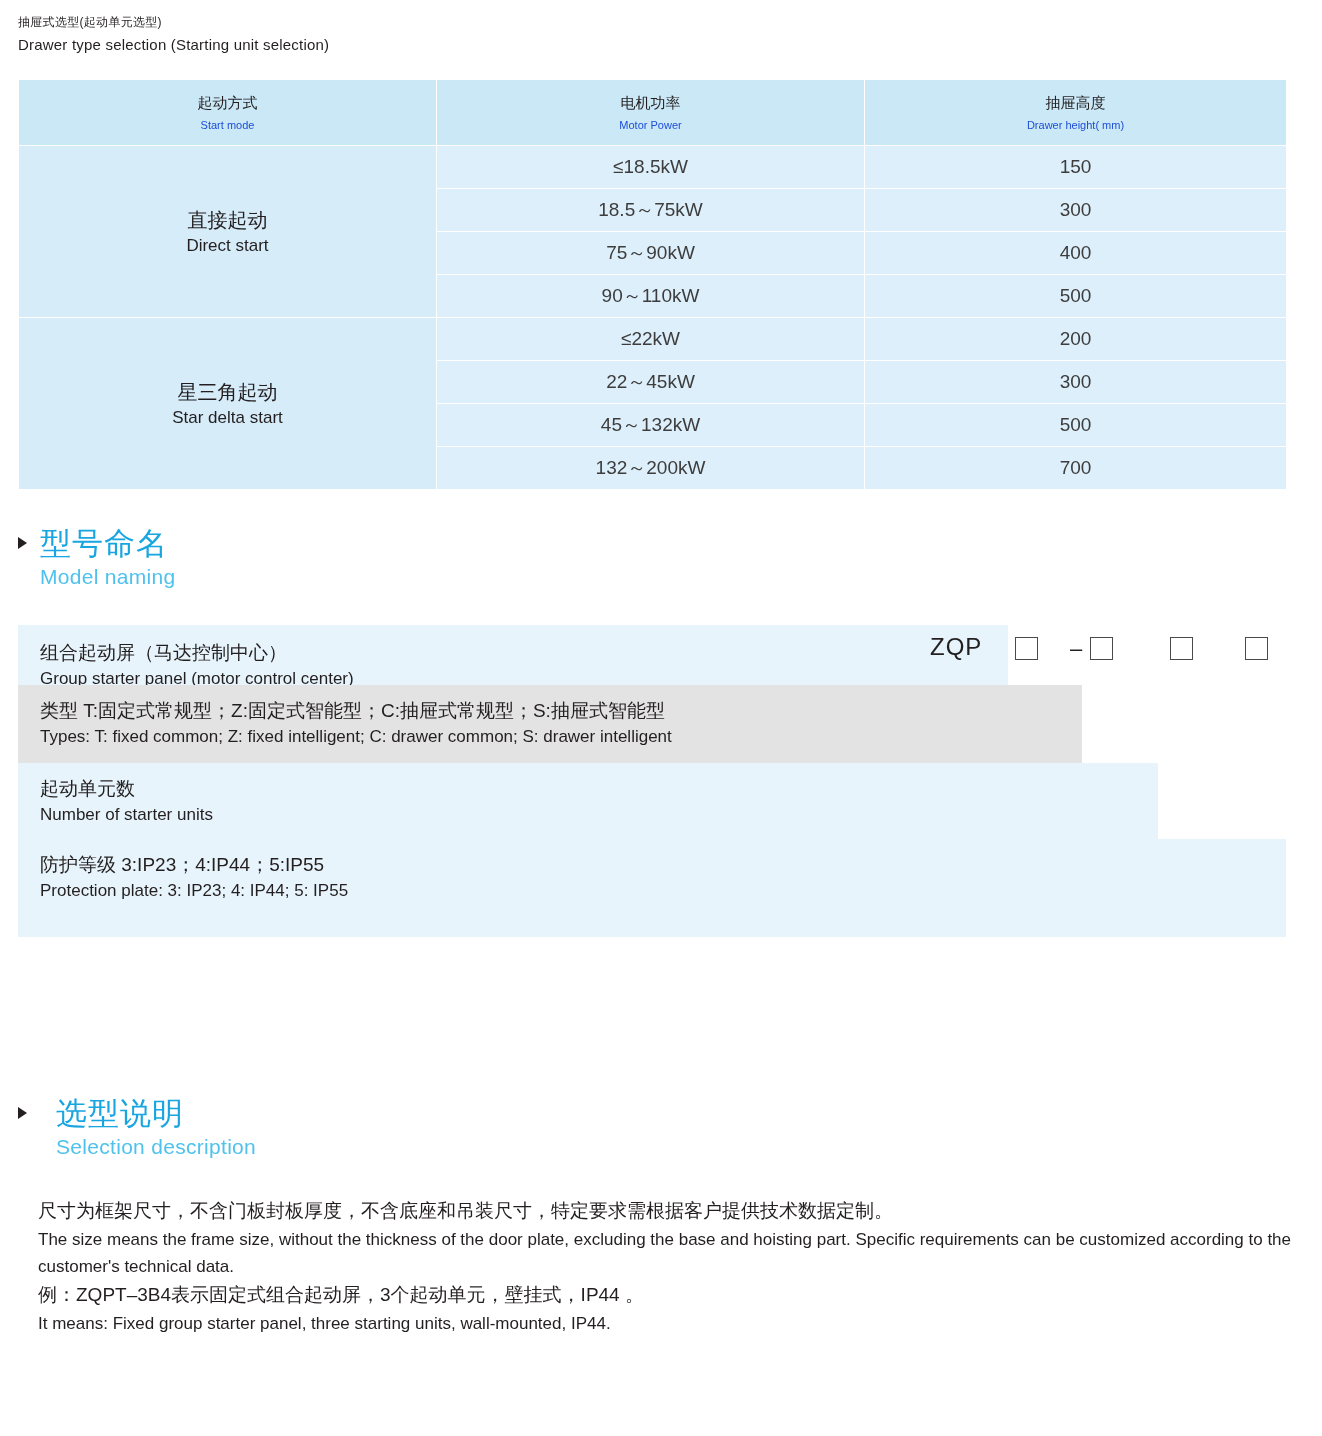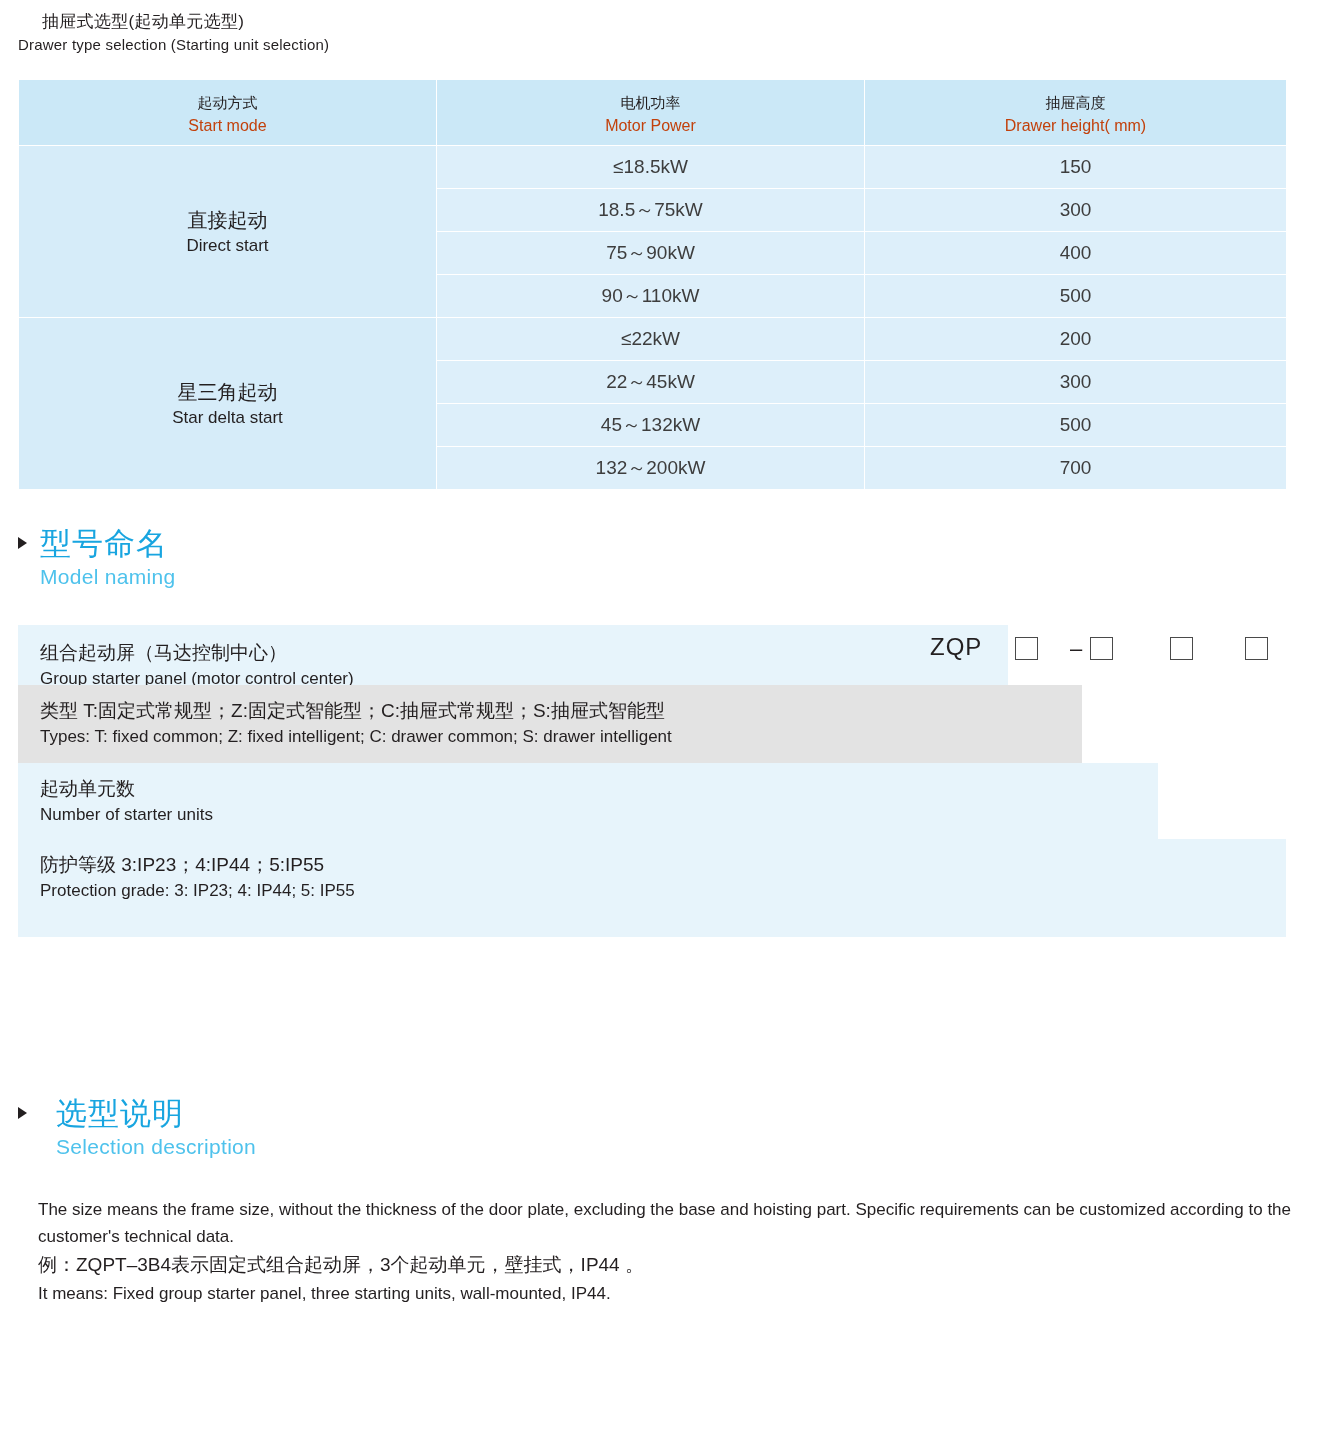--- a/index.html
+++ b/index.html
@@ -25,25 +25,24 @@
   }
 
   
   .caption {
     position: absolute;
     left: 18px;
     top: 10px;
     width: 900px;
   }
   .caption .cn {
-    font-size: 17px;
+    font-size: 12px;
     line-height: 24px;
     color: #231f20;
     letter-spacing: .3px;
-    margin-left: 24px;
   }
   .caption .en {
     font-size: 15px;
     line-height: 22px;
     color: #231f20;
     letter-spacing: .2px;
   }
 
   
   .tbl-wrap {
@@ -68,23 +67,23 @@
     height: 57px;
     font-weight: normal;
     padding: 4px 0;
   }
   table.spec th .cn {
     font-size: 15px;
     line-height: 25px;
     color: #231f20;
   }
   table.spec th .en {
-    font-size: 16px;
+    font-size: 11px;
     line-height: 21px;
-    color: #c2410c;
+    color: #1d4ed8;
   }
   table.spec td {
     background: #ddeffa;
     height: 40px;
     font-size: 19px;
     color: #3d3d3d;
   }
   table.spec td.mode {
     background: #d6ecf9;
   }
@@ -325,38 +324,39 @@
     <div class="row r2">
       <div class="cn">类型   T:固定式常规型；Z:固定式智能型；C:抽屉式常规型；S:抽屉式智能型</div>
       <div class="en">Types: T: fixed common; Z: fixed intelligent; C: drawer common; S: drawer intelligent</div>
     </div>
     <div class="row r3">
       <div class="cn">起动单元数</div>
       <div class="en">Number of starter units</div>
     </div>
     <div class="row r5">
       <div class="cn">防护等级  3:IP23；4:IP44；5:IP55</div>
-      <div class="en">Protection grade:  3: IP23; 4: IP44; 5: IP55</div>
+      <div class="en">Protection plate:  3: IP23; 4: IP44; 5: IP55</div>
     </div>
   </div>
 
   <div class="code-bar">
     <span class="zqp">ZQP</span>
     <span class="box b1"></span>
     <span class="dash dash1">–</span>
     <span class="box b2"></span>
     <span class="box b3"></span>
     <span class="box b4"></span>
   </div>
 
   <div class="section-head" id="selection-head">
     <span class="arrow"></span>
     <div class="title-cn">选型说明</div>
     <div class="title-en">Selection description</div>
   </div>
 
   <div class="desc">
+    <p class="cn">尺寸为框架尺寸，不含门板封板厚度，不含底座和吊装尺寸，特定要求需根据客户提供技术数据定制。</p>
     <p class="en">The size means the frame size, without the thickness of the door plate, excluding the base and hoisting part. Specific requirements can be customized according to the customer's technical data.</p>
     <p class="cn">例：ZQPT–3B4表示固定式组合起动屏，3个起动单元，壁挂式，IP44 。</p>
     <p class="en">It means: Fixed group starter panel, three starting units, wall-mounted, IP44.</p>
   </div>
 
 </div>
 
 </body></html>

